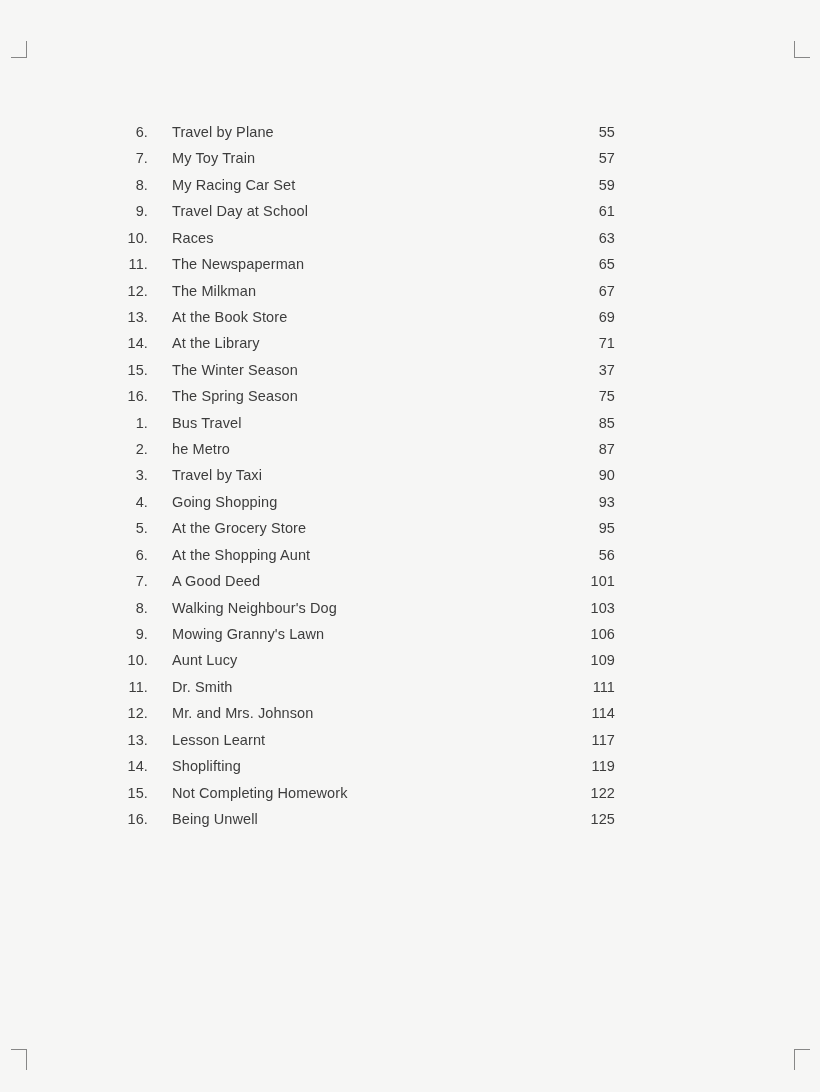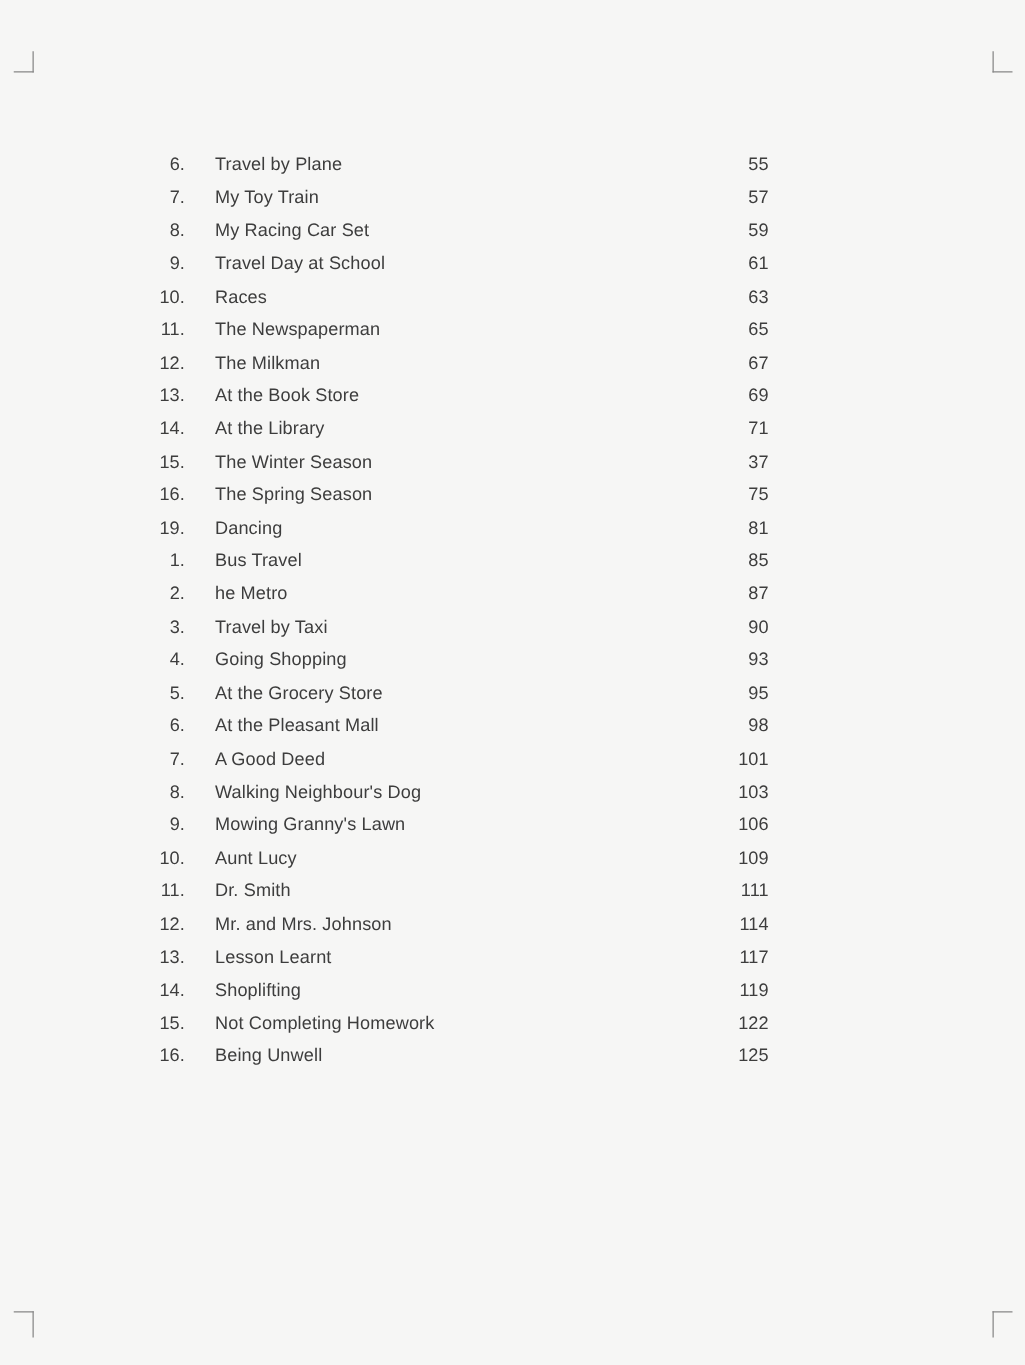--- a/index.html
+++ b/index.html
@@ -146,25 +146,20 @@
         <div class="toc-row">
     <span class="toc-num">15.</span>
     <span class="toc-title">The Winter Season</span>
     <span class="toc-page">37</span>
   </div>
         <div class="toc-row">
     <span class="toc-num">16.</span>
     <span class="toc-title">The Spring Season</span>
     <span class="toc-page">75</span>
   </div>
-        <div class="toc-row">
-    <span class="toc-num">19.</span>
-    <span class="toc-title">Dancing</span>
-    <span class="toc-page">81</span>
-  </div>
       </div>
     <div id="picture-composition-section">
         <div class="toc-row">
     <span class="toc-num">1.</span>
     <span class="toc-title">Bus Travel</span>
     <span class="toc-page">85</span>
   </div>
         <div class="toc-row">
     <span class="toc-num">2.</span>
     <span class="toc-title">he Metro</span>
@@ -180,22 +175,22 @@
     <span class="toc-title">Going Shopping</span>
     <span class="toc-page">93</span>
   </div>
         <div class="toc-row">
     <span class="toc-num">5.</span>
     <span class="toc-title">At the Grocery Store</span>
     <span class="toc-page">95</span>
   </div>
         <div class="toc-row">
     <span class="toc-num">6.</span>
-    <span class="toc-title">At the Pleasant Mall</span>
-    <span class="toc-page">98</span>
+    <span class="toc-title">At the Shopping Aunt</span>
+    <span class="toc-page">56</span>
   </div>
         <div class="toc-row">
     <span class="toc-num">7.</span>
     <span class="toc-title">A Good Deed</span>
     <span class="toc-page">101</span>
   </div>
         <div class="toc-row">
     <span class="toc-num">8.</span>
     <span class="toc-title">Walking Neighbour's Dog</span>
     <span class="toc-page">103</span>

